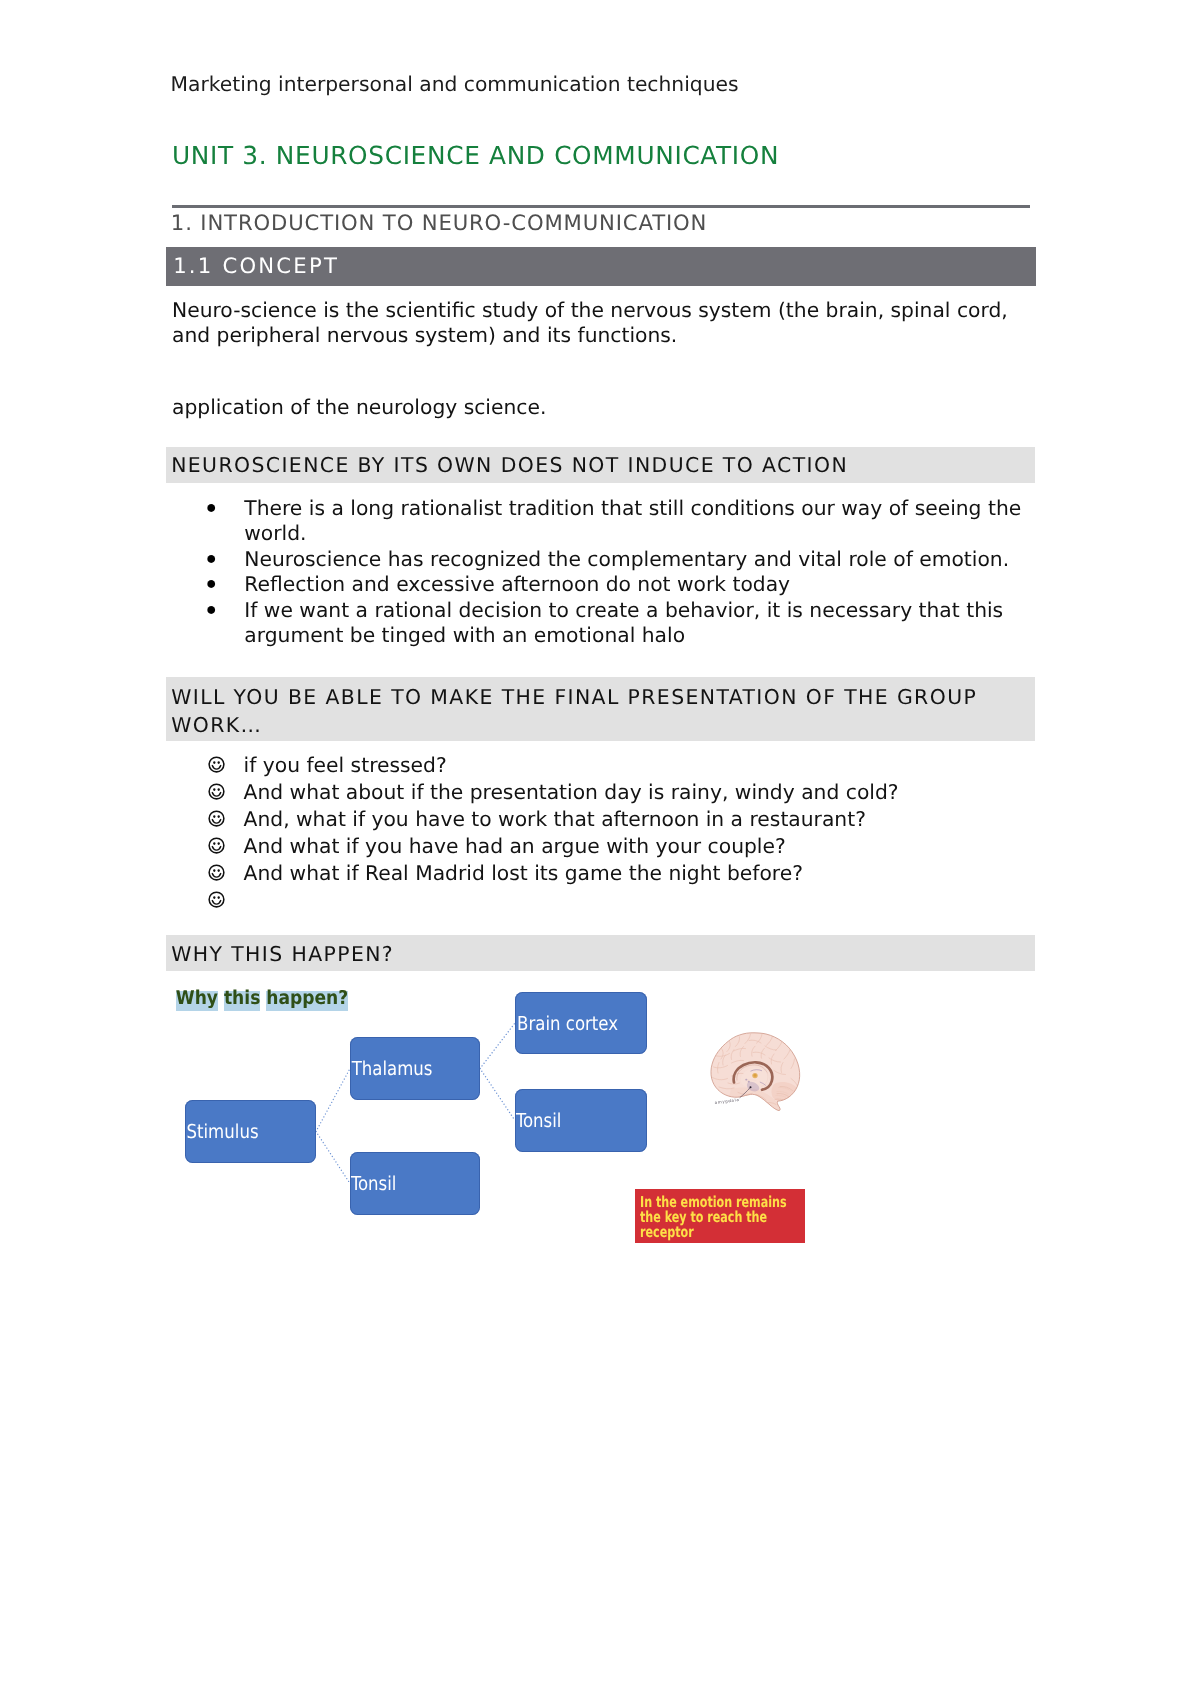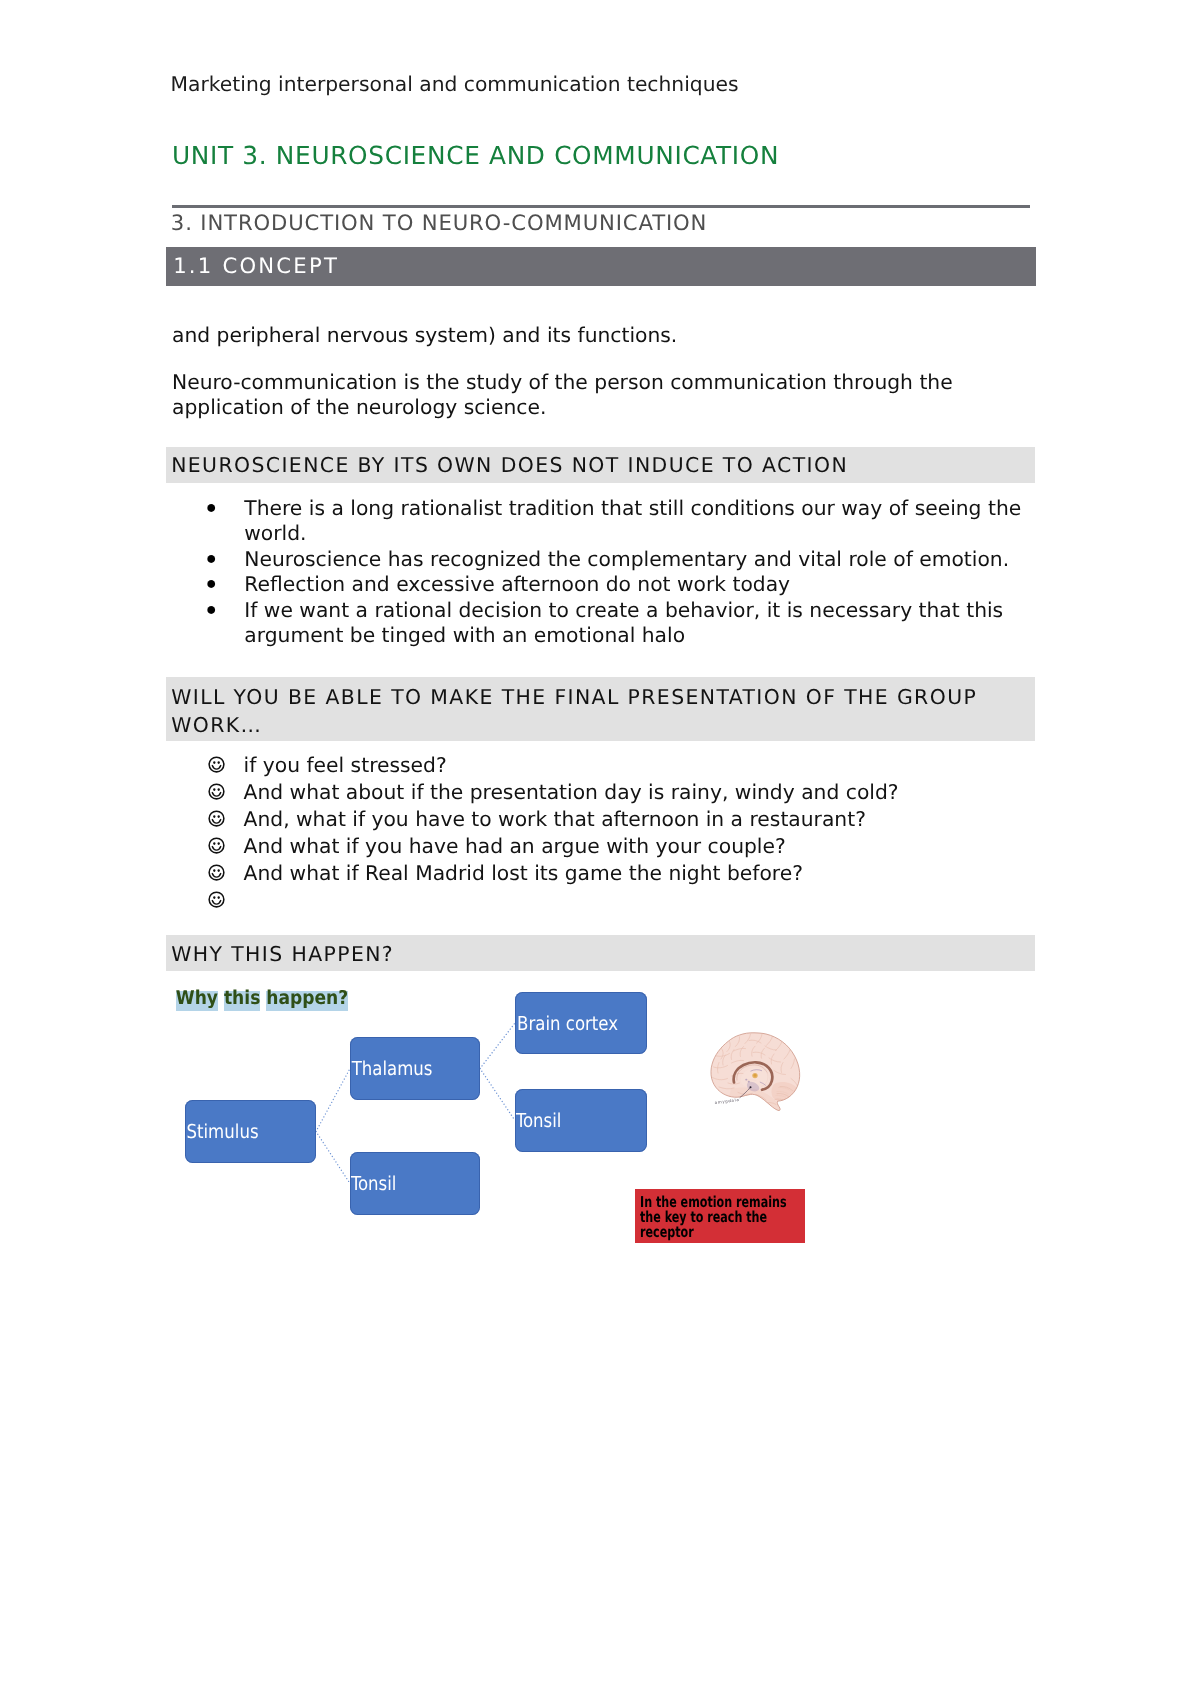--- a/index.html
+++ b/index.html
@@ -36,43 +36,43 @@
   .node{position:absolute;background:#4a79c6;border-radius:7.5px;color:#fff;
         font-family:"DejaVu Sans",sans-serif;display:flex;align-items:center;
         box-shadow:inset 0 0 0 1px rgba(42,79,152,0.52);}
   .node span{font-size:19.2px;font-stretch:condensed;line-height:19px;
              display:inline-block;transform:scaleX(0.96);}
   .brain-wrap{position:absolute;left:707px;top:1031px;width:100px;height:82px;}
   .brain{position:absolute;left:0;top:0;}
   .brain-label{position:absolute;left:7.9px;top:69.6px;font-size:4.0px;color:#5c5763;
                transform:rotate(-7deg);transform-origin:left bottom;white-space:nowrap;
                letter-spacing:0.62px;line-height:4.2px;}
-  .callout{position:absolute;background:#d32f36;color:#000000;overflow:hidden;}
+  .callout{position:absolute;background:#d32f36;color:#fde047;overflow:hidden;}
   .callout .ct{position:absolute;left:5.2px;top:5.8px;font-size:15px;font-weight:bold;
                font-stretch:condensed;line-height:14.9px;}
   .callout .ct div{display:block;white-space:nowrap;}
   .callout .ct div span{display:inline-block;transform:scaleX(0.825);transform-origin:left;}
 </style>
 </head>
 <body>
 
 <div class="page">
 
   <div class="running-head">Marketing interpersonal and communication techniques</div>
   <div class="doc-title">UNIT 3. NEUROSCIENCE AND COMMUNICATION</div>
   <div class="rule"></div>
-  <div class="h1">3. INTRODUCTION TO NEURO-COMMUNICATION</div>
+  <div class="h1">1. INTRODUCTION TO NEURO-COMMUNICATION</div>
 
   <div class="bar-dark">
     <span class="t">1.1 CONCEPT</span>
   </div>
 
+  <div class="ln" style="left:172px;top:299px">Neuro-science is the scientific study of the nervous system (the brain, spinal cord,</div>
   <div class="ln" style="left:172px;top:324px">and peripheral nervous system) and its functions.</div>
 
-  <div class="ln" style="left:172px;top:370.5px">Neuro-communication is the study of the person communication through the</div>
   <div class="ln" style="left:172px;top:395.5px">application of the neurology science.</div>
 
   <div class="barl" style="top:447px;height:36px">
     <span class="t" style="top:6px">NEUROSCIENCE BY ITS OWN DOES NOT INDUCE TO ACTION</span>
   </div>
 
   <div id="rationality-list">
       <div class="bul" style="left: 203.2px; top: 495.7px;">•</div>
       <div class="ln" style="left: 244.3px; top: 496.6px;">There is a long rationalist tradition that still conditions our way of seeing the</div>
       <div class="ln" style="left: 244.3px; top: 522.1px;">world.</div>

